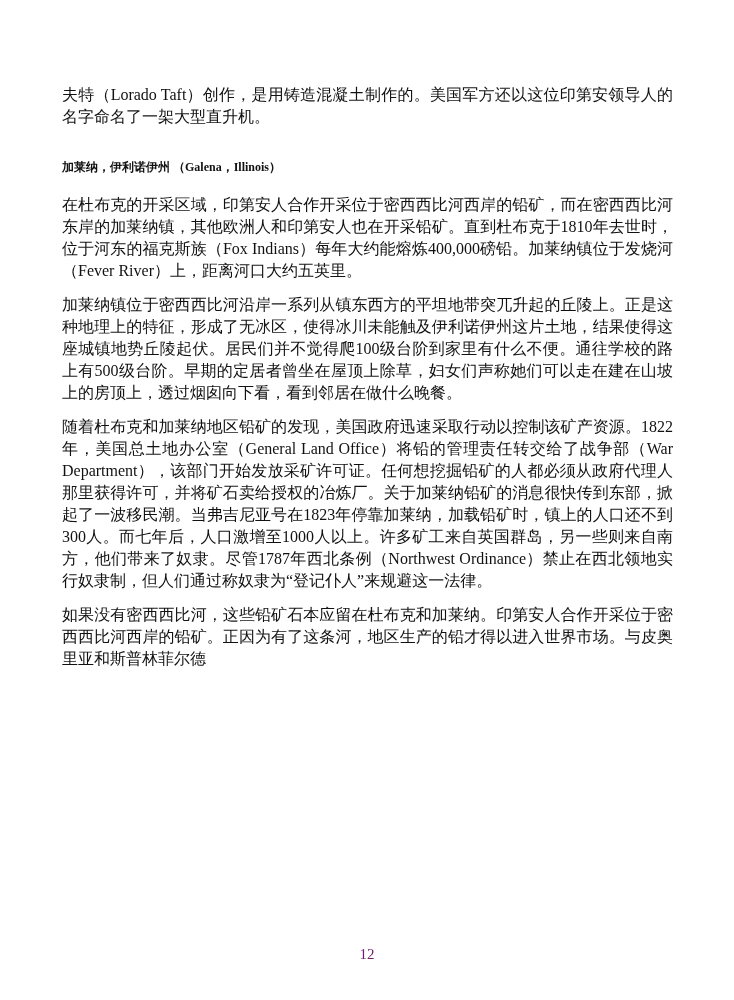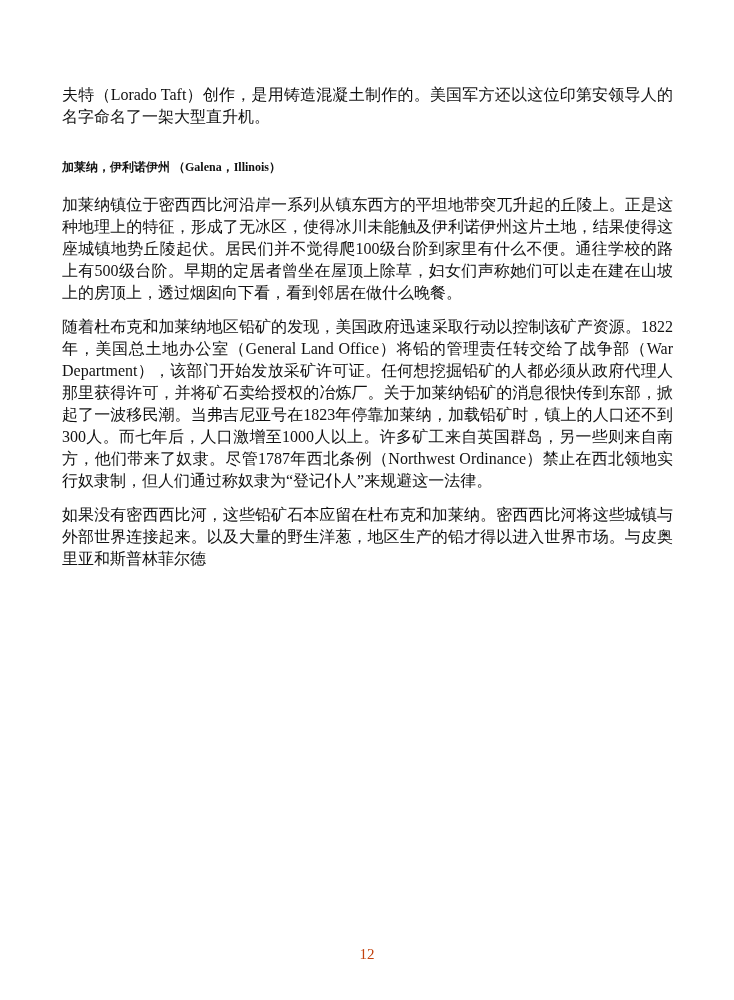--- a/index.html
+++ b/index.html
@@ -35,28 +35,29 @@
     margin: 28px 0 16px 0;
   }
   .page-number {
     position: absolute;
     top: 944px;
     left: 0;
     width: 734px;
     text-align: center;
     font-size: 15px;
     line-height: 20px;
-    color: #c2410c;
+    color: #701a75;
   }
 </style>
 </head>
 <body>
 
 <div class="page">
   <div class="content">
     <p class="para">夫特（Lorado Taft）创作，是用铸造混凝土制作的。美国军方还以这位印第安领导人的名字命名了一架大型直升机。</p>
     <h2 class="section-heading">加莱纳，伊利诺伊州 （Galena，Illinois）</h2>
+    <p class="para">在杜布克的开采区域，印第安人合作开采位于密西西比河西岸的铅矿，而在密西西比河东岸的加莱纳镇，其他欧洲人和印第安人也在开采铅矿。直到杜布克于1810年去世时，位于河东的福克斯族（Fox Indians）每年大约能熔炼400,000磅铅。加莱纳镇位于发烧河（Fever River）上，距离河口大约五英里。</p>
     <p class="para">加莱纳镇位于密西西比河沿岸一系列从镇东西方的平坦地带突兀升起的丘陵上。正是这种地理上的特征，形成了无冰区，使得冰川未能触及伊利诺伊州这片土地，结果使得这座城镇地势丘陵起伏。居民们并不觉得爬100级台阶到家里有什么不便。通往学校的路上有500级台阶。早期的定居者曾坐在屋顶上除草，妇女们声称她们可以走在建在山坡上的房顶上，透过烟囱向下看，看到邻居在做什么晚餐。</p>
     <p class="para">随着杜布克和加莱纳地区铅矿的发现，美国政府迅速采取行动以控制该矿产资源。1822年，美国总土地办公室（General Land Office）将铅的管理责任转交给了战争部（War Department），该部门开始发放采矿许可证。任何想挖掘铅矿的人都必须从政府代理人那里获得许可，并将矿石卖给授权的冶炼厂。关于加莱纳铅矿的消息很快传到东部，掀起了一波移民潮。当弗吉尼亚号在1823年停靠加莱纳，加载铅矿时，镇上的人口还不到300人。而七年后，人口激增至1000人以上。许多矿工来自英国群岛，另一些则来自南方，他们带来了奴隶。尽管1787年西北条例（Northwest Ordinance）禁止在西北领地实行奴隶制，但人们通过称奴隶为“登记仆人”来规避这一法律。</p>
-    <p class="para">如果没有密西西比河，这些铅矿石本应留在杜布克和加莱纳。密西西比河将这些城镇与外部世界连接起来。以及大量的野生洋葱，地区生产的铅才得以进入世界市场。与皮奥里亚和斯普林菲尔德</p>
+    <p class="para">如果没有密西西比河，这些铅矿石本应留在杜布克和加莱纳。印第安人合作开采位于密西西比河西岸的铅矿。正因为有了这条河，地区生产的铅才得以进入世界市场。与皮奥里亚和斯普林菲尔德</p>
   </div>
   <div class="page-number">12</div>
 </div>
 
 </body></html>

